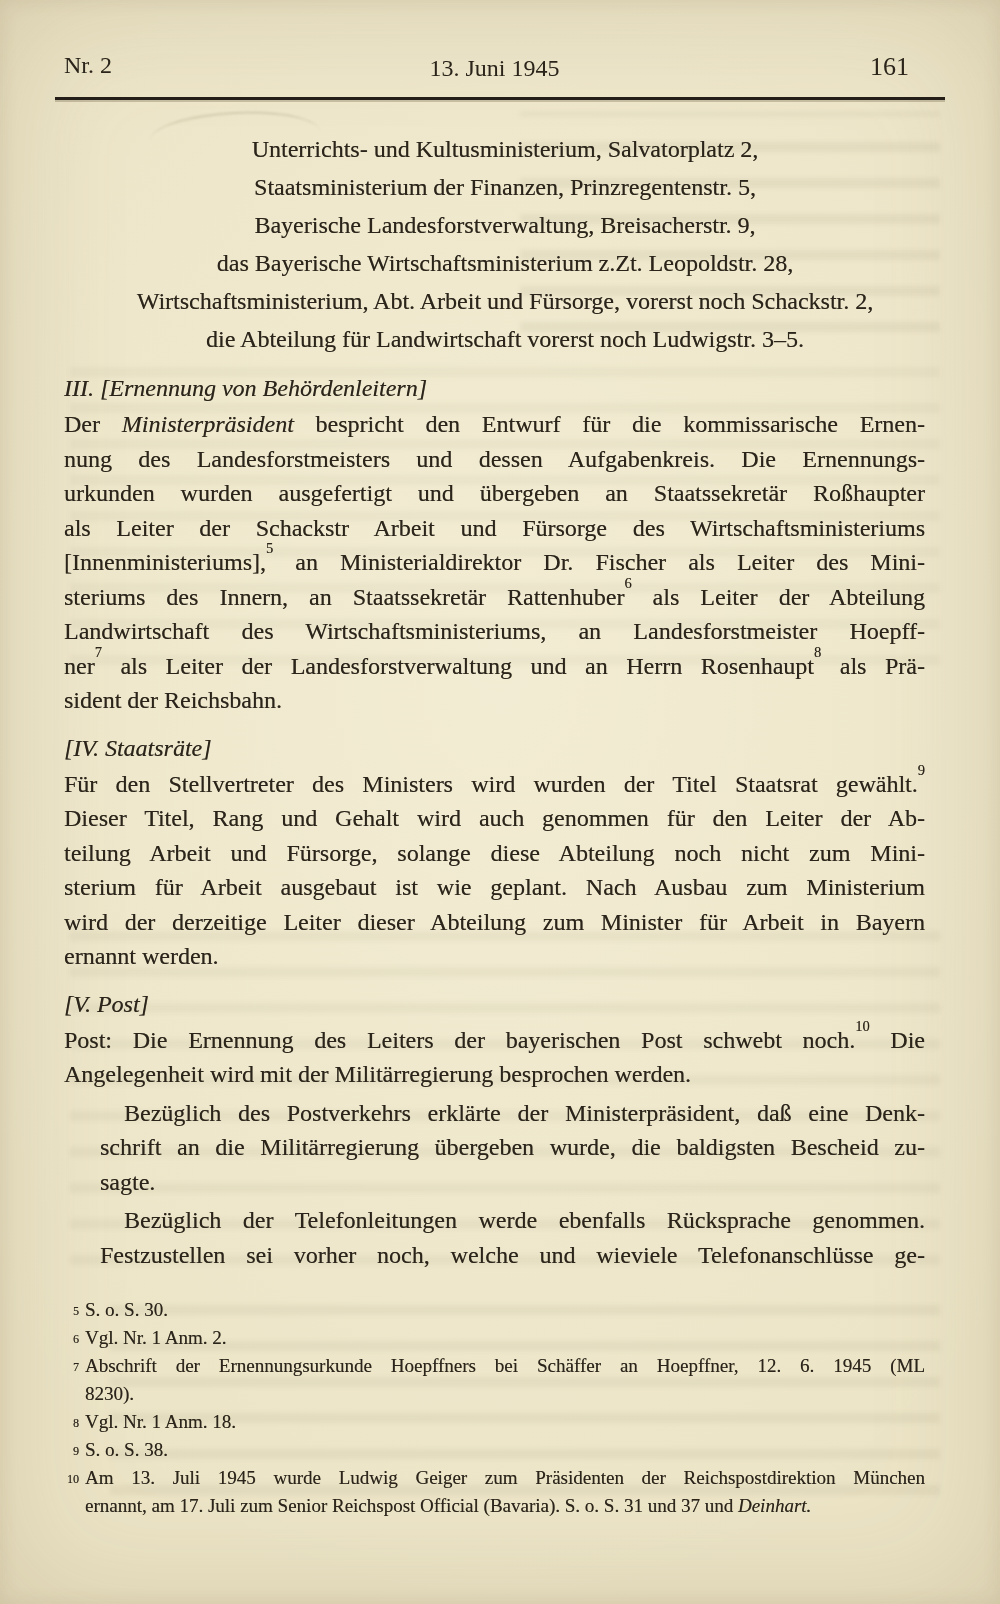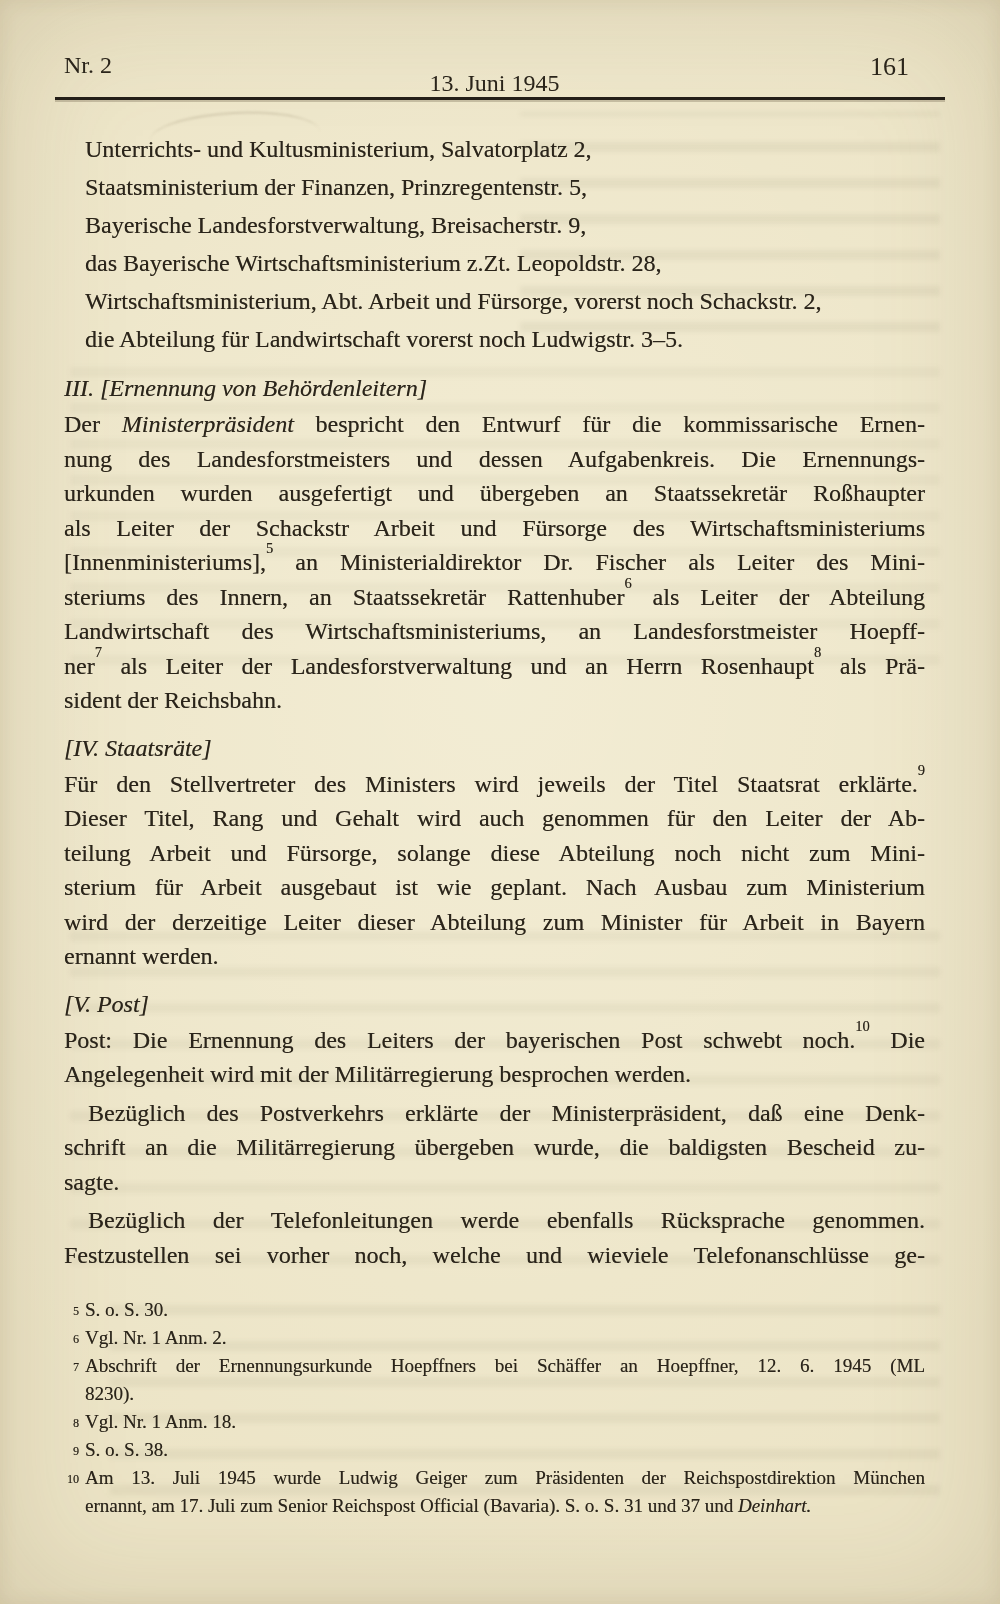--- a/index.html
+++ b/index.html
@@ -9,30 +9,30 @@
       radial-gradient(130% 110% at 50% 42%, rgba(255,252,238,.35) 0%, rgba(255,250,230,0) 55%),
       #ece4c6;
     box-shadow:inset 0 0 130px rgba(120,98,58,.20), inset 0 0 18px rgba(120,98,58,.12);
     font-family:"Liberation Serif", serif;
     color:#2a241a;overflow:hidden;
   }
   .column{position:relative;padding:52px 75px 0 64px;z-index:2;}
   
   .pg-header{position:relative;height:32px;font-size:24px;}
   .h-issue{position:absolute;left:0;top:0;}
-  .h-date{position:absolute;left:50%;top:18px;transform:translateX(-50%);}
+  .h-date{position:absolute;left:50%;top:3px;transform:translateX(-50%);}
   .h-page{position:absolute;right:16px;top:0;font-size:26px;}
   .rule{height:3px;background:#241f18;margin:13px -20px 0 -9px;box-shadow:0 2px 0 rgba(95,80,58,.28);}
   
   .doc-body{text-shadow:.25px .25px 0 rgba(42,36,26,.55);}
   .address{margin:30px 0 0 21px;font-size:24px;line-height:38px;}
-  .addr-line{text-align:left;}
+  .addr-line{text-align:center;}
   .heading{font-size:24px;line-height:34px;font-style:italic;margin-top:13px;}
   .para{font-size:24px;line-height:34.5px;margin-top:2px;}
-  .para.indent{margin-top:4px;}
+  .para.indent{margin-top:4px;margin-left:36px;}
   .para.indent .line:first-child{text-indent:24px;}
   .line{text-align:justify;text-align-last:justify;}
   .line.last{text-align-last:left;}
   sup.sup{font-size:60%;line-height:0;position:relative;top:-.55em;}
   em{font-style:italic;}
   
   .footnotes{margin-top:24px;font-size:19px;line-height:28px;text-shadow:.2px .2px 0 rgba(42,36,26,.5);}
   .footnote{position:relative;padding-left:21px;}
   .fn-num{position:absolute;left:0;top:1px;width:15px;text-align:right;font-size:12px;}
   
@@ -87,21 +87,21 @@
           <div class="line"><span>[Innenministeriums],</span><sup class="sup">5</sup><span> an Ministerialdirektor Dr. Fischer als Leiter des Mini-</span></div>
           <div class="line"><span>steriums des Innern, an Staatssekretär Rattenhuber</span><sup class="sup">6</sup><span> als Leiter der Abteilung</span></div>
           <div class="line"><span>Landwirtschaft des Wirtschaftsministeriums, an Landesforstmeister Hoepff-</span></div>
           <div class="line"><span>ner</span><sup class="sup">7</sup><span> als Leiter der Landesforstverwaltung und an Herrn Rosenhaupt</span><sup class="sup">8</sup><span> als Prä-</span></div>
           <div class="line last"><span>sident der Reichsbahn.</span></div>
         </div>
         <div class="heading">
           <div class="line last"><em>[IV. Staatsräte]</em></div>
         </div>
         <div class="para">
-          <div class="line"><span>Für den Stellvertreter des Ministers wird jeweils der Titel Staatsrat erklärte.</span><sup class="sup">9</sup></div>
+          <div class="line"><span>Für den Stellvertreter des Ministers wird wurden der Titel Staatsrat gewählt.</span><sup class="sup">9</sup></div>
           <div class="line"><span>Dieser Titel, Rang und Gehalt wird auch genommen für den Leiter der Ab-</span></div>
           <div class="line"><span>teilung Arbeit und Fürsorge, solange diese Abteilung noch nicht zum Mini-</span></div>
           <div class="line"><span>sterium für Arbeit ausgebaut ist wie geplant. Nach Ausbau zum Ministerium</span></div>
           <div class="line"><span>wird der derzeitige Leiter dieser Abteilung zum Minister für Arbeit in Bayern</span></div>
           <div class="line last"><span>ernannt werden.</span></div>
         </div>
         <div class="heading">
           <div class="line last"><em>[V. Post]</em></div>
         </div>
         <div class="para">

